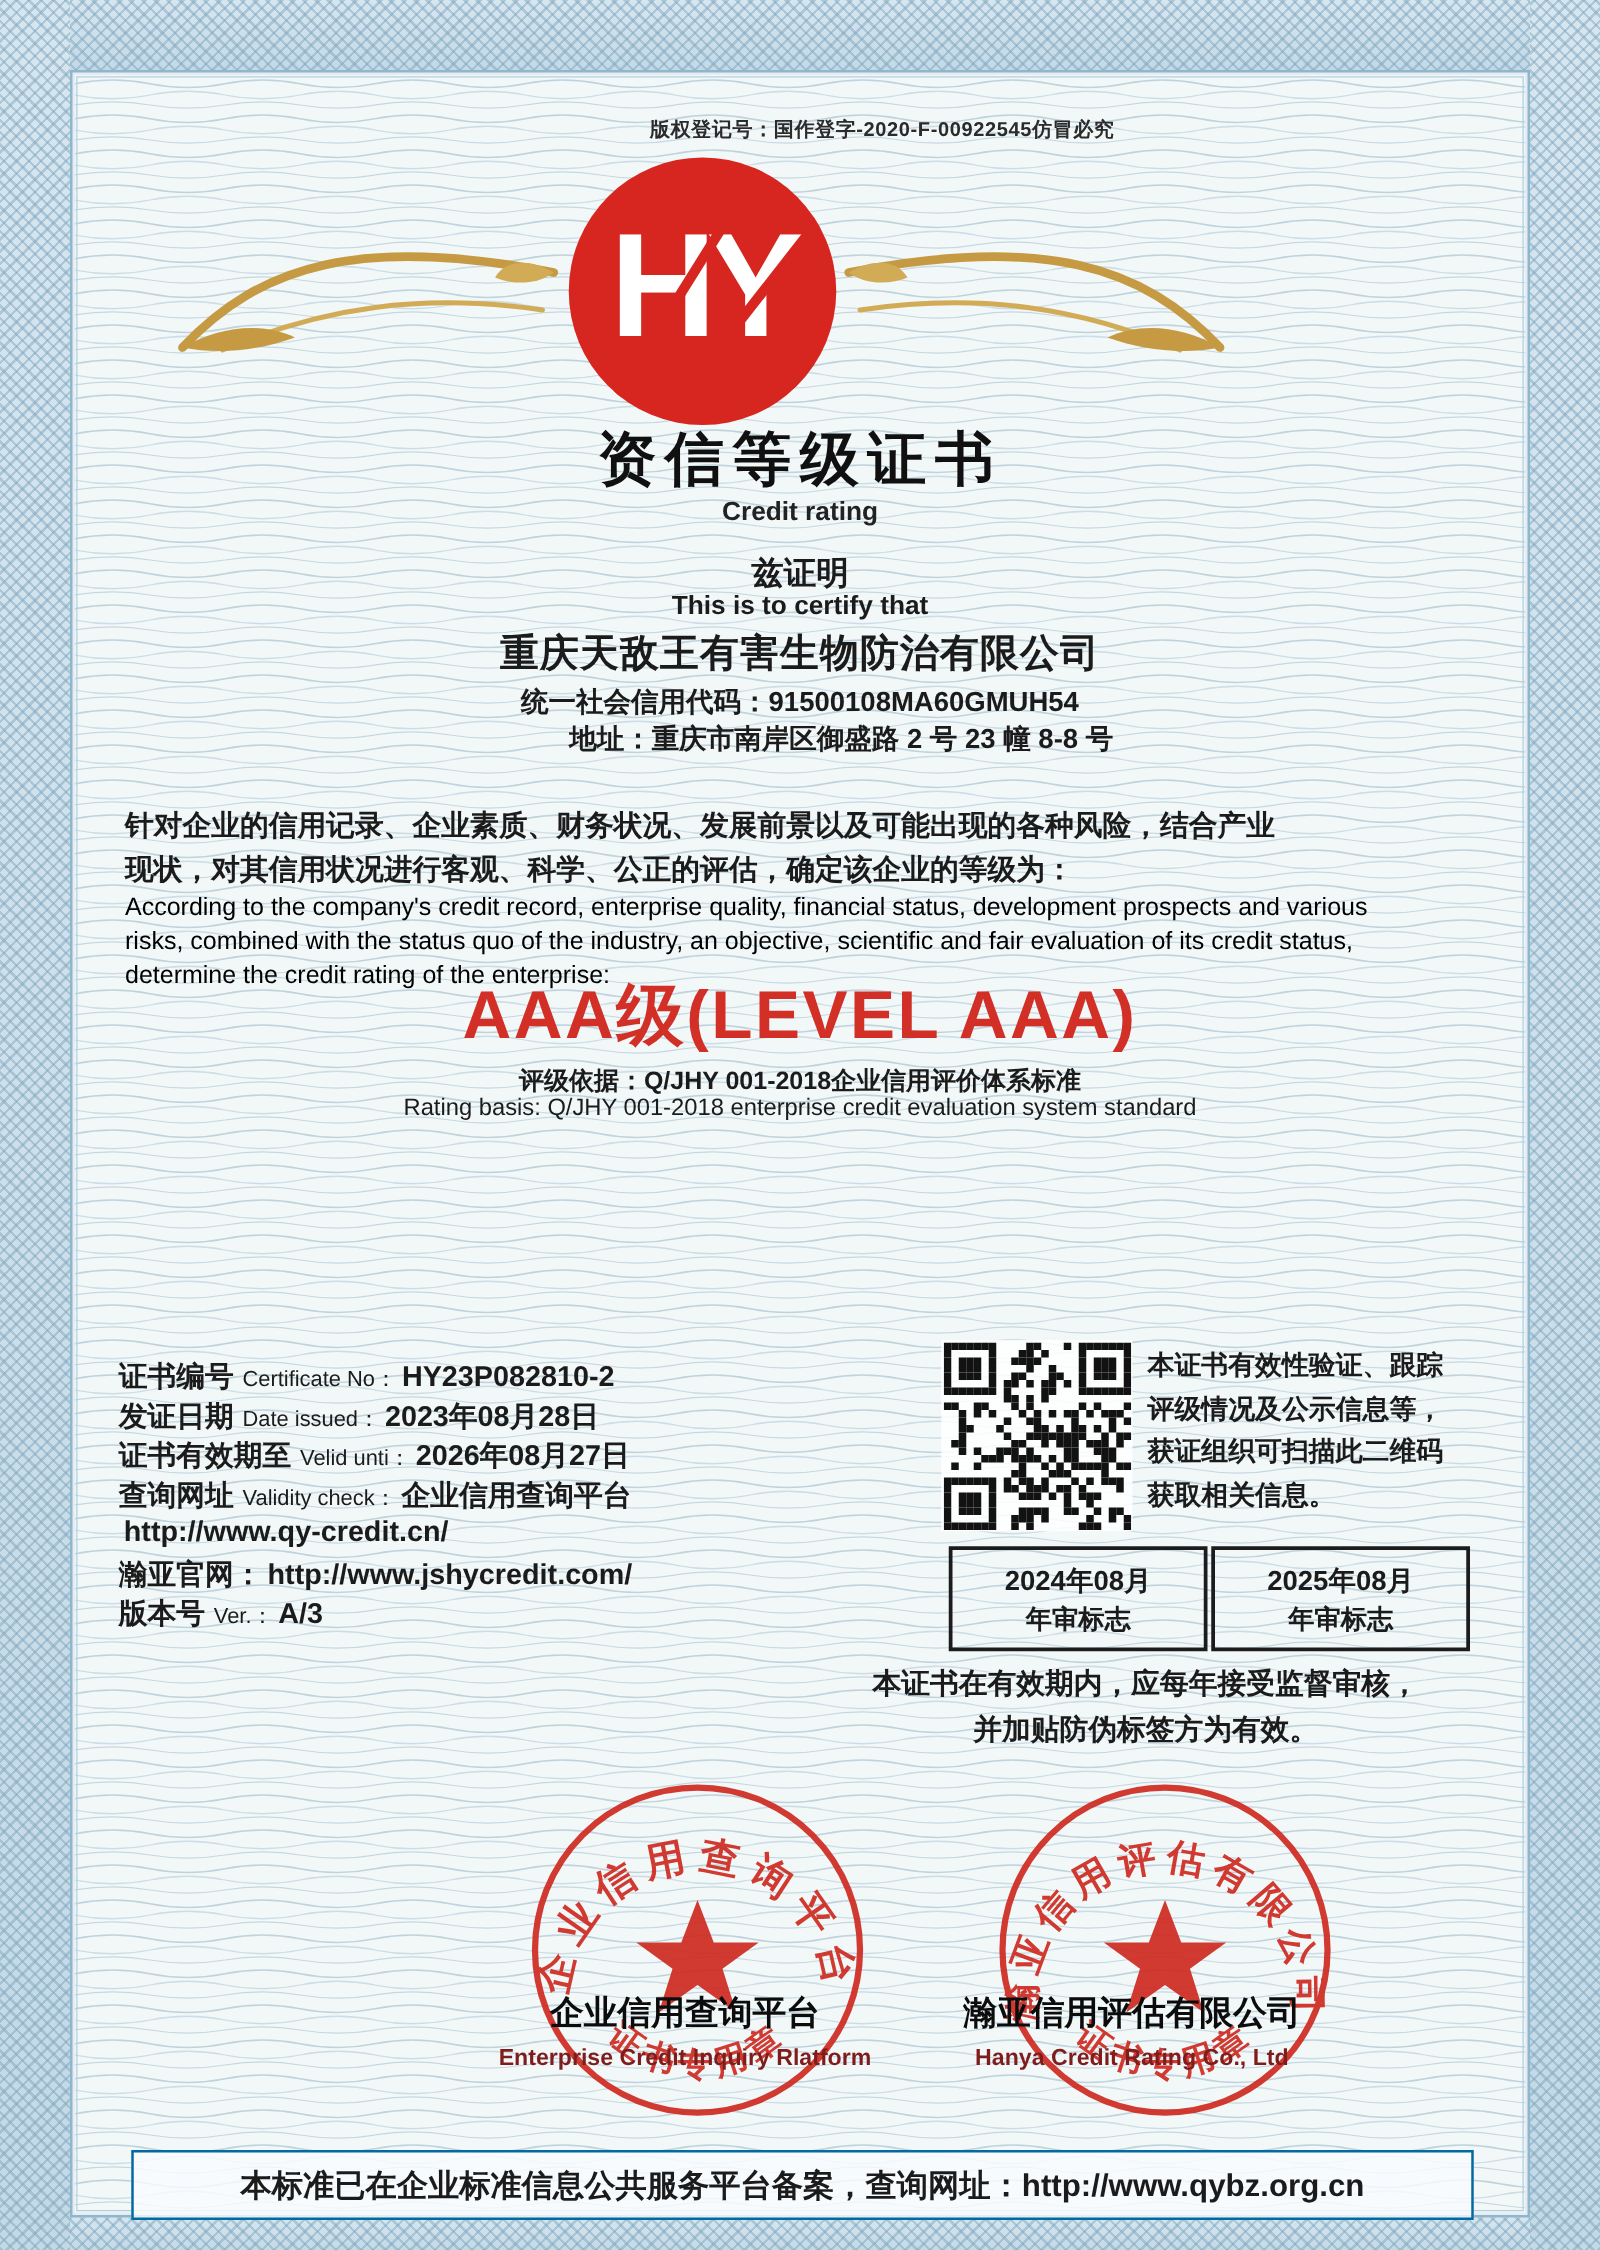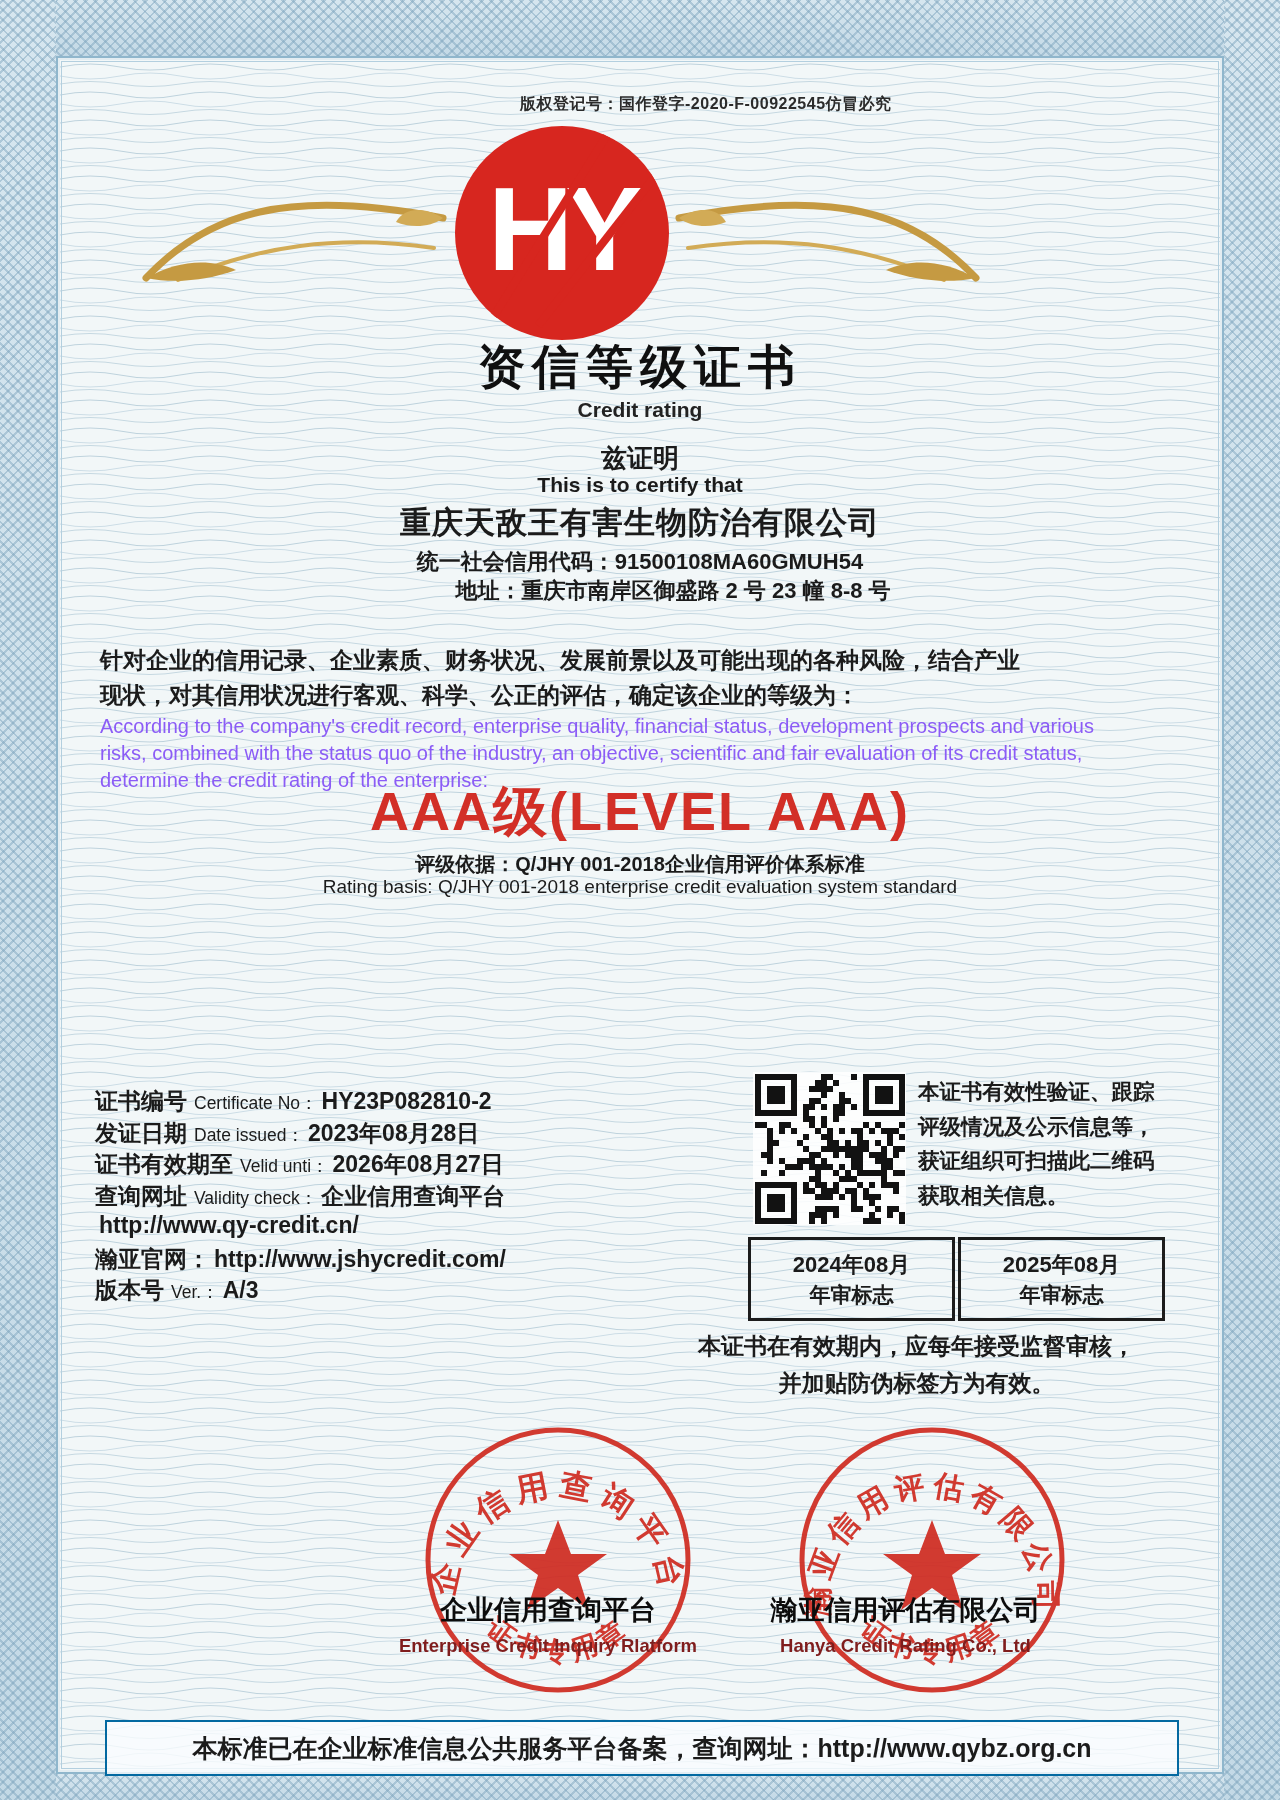--- a/index.html
+++ b/index.html
@@ -40,39 +40,39 @@
   .ctr{position:absolute;left:0;width:100%;text-align:center;}
   .title-zh{top:336px;font-size:47px;font-weight:900;letter-spacing:7px;color:#101010;}
   .title-en{top:398px;font-size:21px;font-weight:600;color:#222;}
   .certify-zh{top:441px;font-size:26px;font-weight:700;}
   .certify-en{top:473px;font-size:21px;font-weight:600;}
   .company{top:502px;font-size:31px;font-weight:900;letter-spacing:1px;}
   .creditcode{top:547px;font-size:22px;font-weight:600;}
   .address{top:576px;font-size:22px;font-weight:600;margin-left:33px;}
 
   .eval-zh{position:absolute;left:100px;width:1080px;top:643px;font-size:23px;line-height:35px;font-weight:700;text-align:justify;}
-  .eval-en{position:absolute;left:100px;width:1080px;top:713px;font-size:20px;line-height:27px;font-weight:400;color:#8b5cf6;}
+  .eval-en{position:absolute;left:100px;width:1080px;top:713px;font-size:20px;line-height:27px;font-weight:400;color:#000000;}
 
   .aaa{top:776px;font-size:54px;font-weight:900;color:#d22f27;letter-spacing:2px;}
   .basis-zh{top:851px;font-size:20px;font-weight:600;}
   .basis-en{top:876px;font-size:19px;font-weight:400;}
 
   .details{position:absolute;left:95px;top:1086px;}
   .drow{display:flex;align-items:baseline;height:31.5px;white-space:nowrap;}
   .drow .zh{font-size:23px;font-weight:700;}
   .drow .en{font-size:17.5px;font-weight:400;margin-left:7px;}
   .drow .val{font-size:23px;font-weight:600;margin-left:4px;}
 
   .qr-box{position:absolute;left:753px;top:1072px;width:153px;height:153px;background:rgba(255,255,255,.85);
     display:flex;align-items:center;justify-content:center;}
   .qr-box svg{width:150px;height:150px;}
   .qr-note{position:absolute;left:918px;top:1075px;width:260px;font-size:21.5px;line-height:34.5px;font-weight:600;}
 
   .badge{position:absolute;top:1237px;width:201px;height:78px;border:3px solid #1c1c1c;
-    display:flex;flex-direction:column;align-items:center;justify-content:center;gap:1px;}
+    display:flex;flex-direction:column;align-items:center;justify-content:center;gap:1px;margin-left:11px;}
   .badge.b0{left:748px;} .badge.b1{left:958px;}
   .badge .m{font-size:22px;font-weight:600;}
   .badge .l{font-size:21px;font-weight:600;}
 
   .valid-note{position:absolute;left:648px;top:1328px;width:537px;text-align:center;font-size:23px;font-weight:600;line-height:37px;}
 
   .seal{position:absolute;width:280px;height:280px;top:1420px;}
   .seal.s-left{left:418px;} .seal.s-right{left:792px;}
   .seal svg{width:280px;height:280px;opacity:.92;}
 

